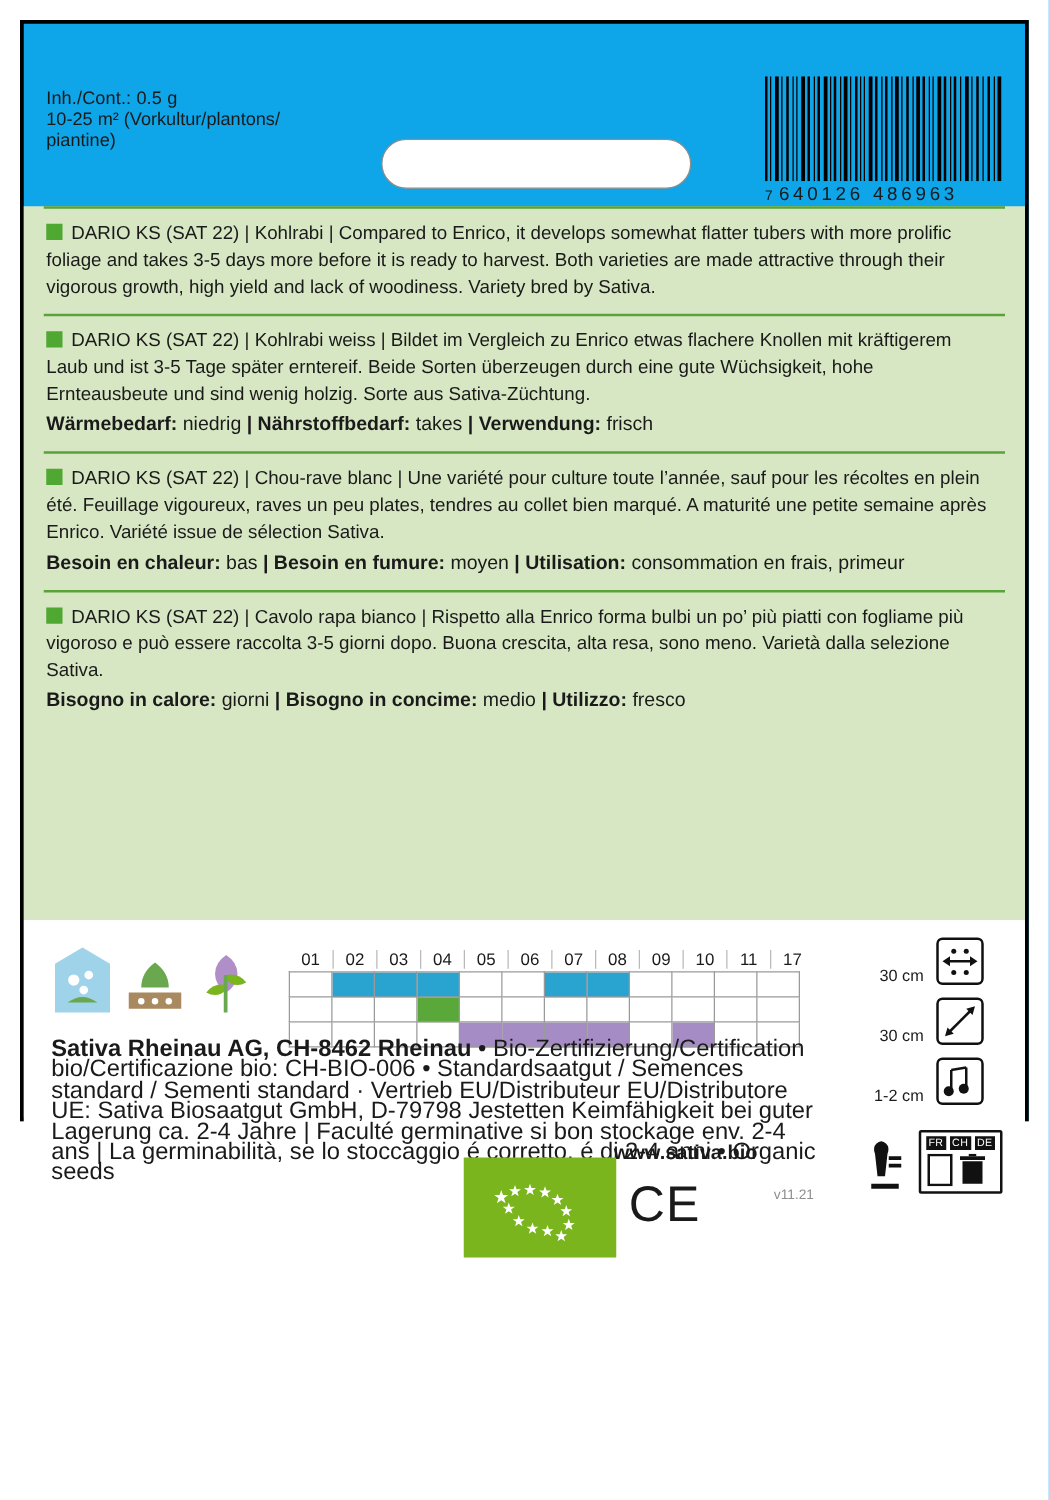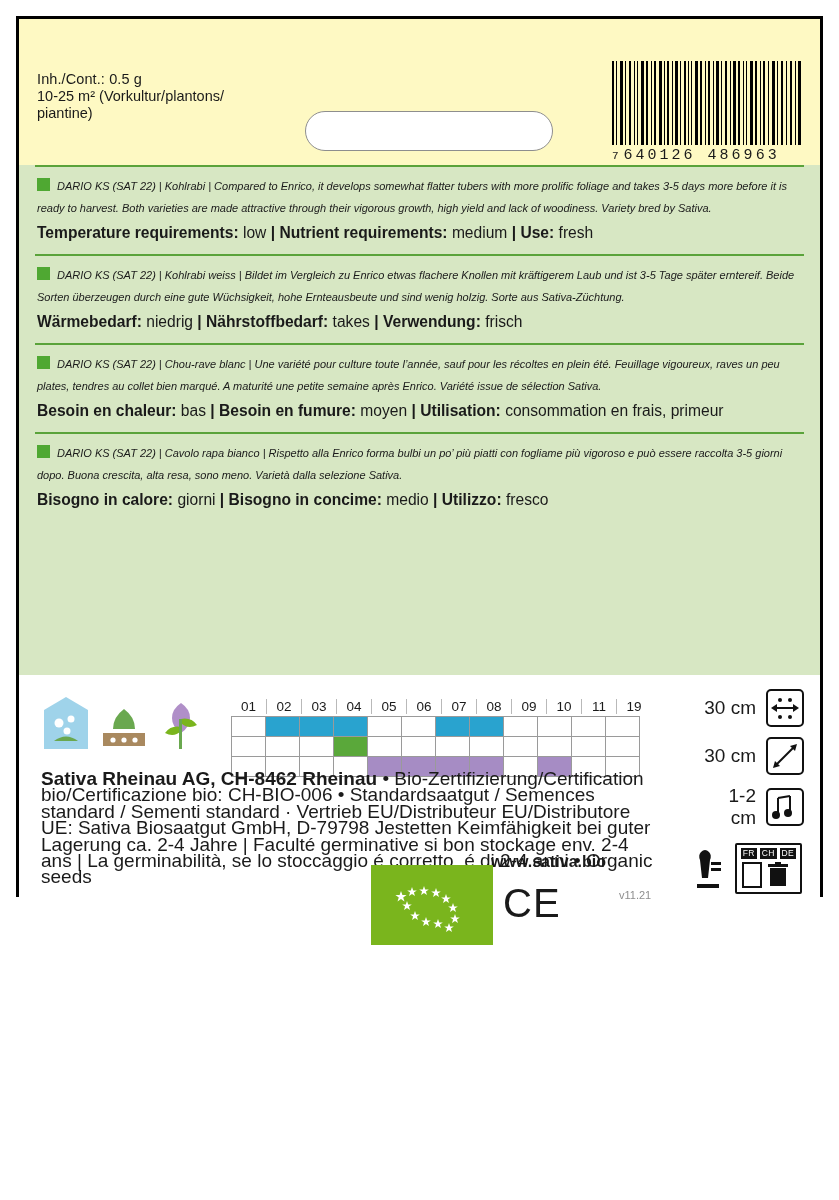--- a/index.html
+++ b/index.html
@@ -10,21 +10,21 @@
     font-family: "Liberation Sans", sans-serif;
     color: #1a1a1a;
     position: relative;
     overflow: hidden;
   }
   .packet {
     position: absolute;
     left: 16px; top: 16px;
     width: 807px; height: 881px;
     border: 3px solid #000;
-    background: #fef9c3;
+    background: #0ea5e9;
   }
   
   .top-band {
     position: relative;
     height: 146px;
     padding: 0;
   }
   .content-meta {
     position: absolute;
     left: 18px; top: 52px;
@@ -46,21 +46,21 @@
     position: absolute;
     right: 14px; top: 42px;
     width: 196px;
   }
   .barcode {
     height: 84px;
     width: 192px;
     display: block;
   }
   .barcode-digits {
-    font-family: Liberation Mono, monospace;
+    font-family: Liberation Sans, sans-serif;
     font-size: 15px;
     letter-spacing: 3.0px;
     margin-top: 2px;
     padding-left: 2px;
     white-space: nowrap;
   }
   .barcode-digits .lead { font-size: 11px; letter-spacing: 1px; margin-right:4px; }
 
   
   .green-block {
@@ -79,24 +79,23 @@
   }
   .sq {
     display: inline-block;
     width: 13px; height: 13px;
     background: #4fa832;
     margin-right: 7px;
     position: relative;
     top: 1px;
   }
   .desc {
-    font-size: 11px;
+    font-size: 15px;
     line-height: 21.5px;
     color: #1a1a1a;
-    font-style: italic;
   }
   .props {
     font-size: 15.6px;
     line-height: 22px;
     margin-top: 3px;
   }
   .props b { font-weight: bold; }
 
   
   .bottom {
@@ -139,25 +138,25 @@
   .picto-row {
     position: absolute;
     left: 22px; top: 18px;
     display: flex;
     gap: 10px;
     align-items: flex-end;
   }
   
   .dist {
     position: absolute;
-    right: 16px;
+    right: 33px;
     display: flex;
-    align-items: center;
+    align-items: flex-end;
     gap: 10px;
-    font-size: 19px;
+    font-size: 13px;
   }
   .dist .lbl { width: 54px; text-align: right; }
   .dist .box {
     width: 38px; height: 38px;
     border: 2px solid #111;
     border-radius: 5px;
     background:#fff;
     position: relative;
   }
   #dist1 { top: 14px; }
@@ -208,21 +207,21 @@
     position: absolute;
     left: 600px; top: 214px;
     font-size: 11px;
     color: #8e8e8e;
   }
   
   .disposal {
     position: absolute;
     right: 18px; top: 168px;
     display: flex;
-    align-items: center;
+    align-items: flex-end;
     gap: 6px;
   }
   .flagbox {
     border: 2px solid #111;
     background: #fff;
     padding: 3px 4px 4px;
     border-radius: 2px;
   }
   .flags {
     display: flex; gap: 3px; margin-bottom: 3px;
@@ -308,30 +307,20 @@
     </div>
   </div>
 
   <div class="green-block">
 
     <div class="rule"></div>
     <div class="lang-sec">
       <div class="desc">
         <span class="sq"></span><span>DARIO KS (SAT 22) | Kohlrabi | Compared to Enrico, it develops somewhat flatter tubers with more prolific foliage and takes 3-5 days more before it is ready to harvest. Both varieties are made attractive through their vigorous growth, high yield and lack of woodiness. Variety bred by Sativa.</span>
       </div>
-      <div class="props">
-        <b>Temperature requirements:</b>
-        <span>low</span>
-        <b>|</b>
-        <b>Nutrient requirements:</b>
-        <span>medium</span>
-        <b>|</b>
-        <b>Use:</b>
-        <span>fresh</span>
-      </div>
     </div>
 
     <div class="rule"></div>
     <div class="lang-sec">
       <div class="desc">
         <span class="sq"></span><span>DARIO KS (SAT 22) | Kohlrabi weiss | Bildet im Vergleich zu Enrico etwas flachere Knollen mit kräftigerem Laub und ist 3-5 Tage später erntereif. Beide Sorten überzeugen durch eine gute Wüchsigkeit, hohe Ernteausbeute und sind wenig holzig. Sorte aus Sativa-Züchtung.</span>
       </div>
       <div class="props">
         <b>Wärmebedarf:</b>
         <span>niedrig</span>
@@ -412,21 +401,21 @@
         <div>02</div>
         <div>03</div>
         <div>04</div>
         <div>05</div>
         <div>06</div>
         <div>07</div>
         <div>08</div>
         <div>09</div>
         <div>10</div>
         <div>11</div>
-        <div>19</div>
+        <div>17</div>
       </div>
       <table class="cal-grid">
         <tbody>
             <tr>
           <td class="c-none"></td>
               <td class="c-blue"></td>
               <td class="c-blue"></td>
               <td class="c-blue"></td>
           <td class="c-none"></td>
               <td class="c-none"></td>

